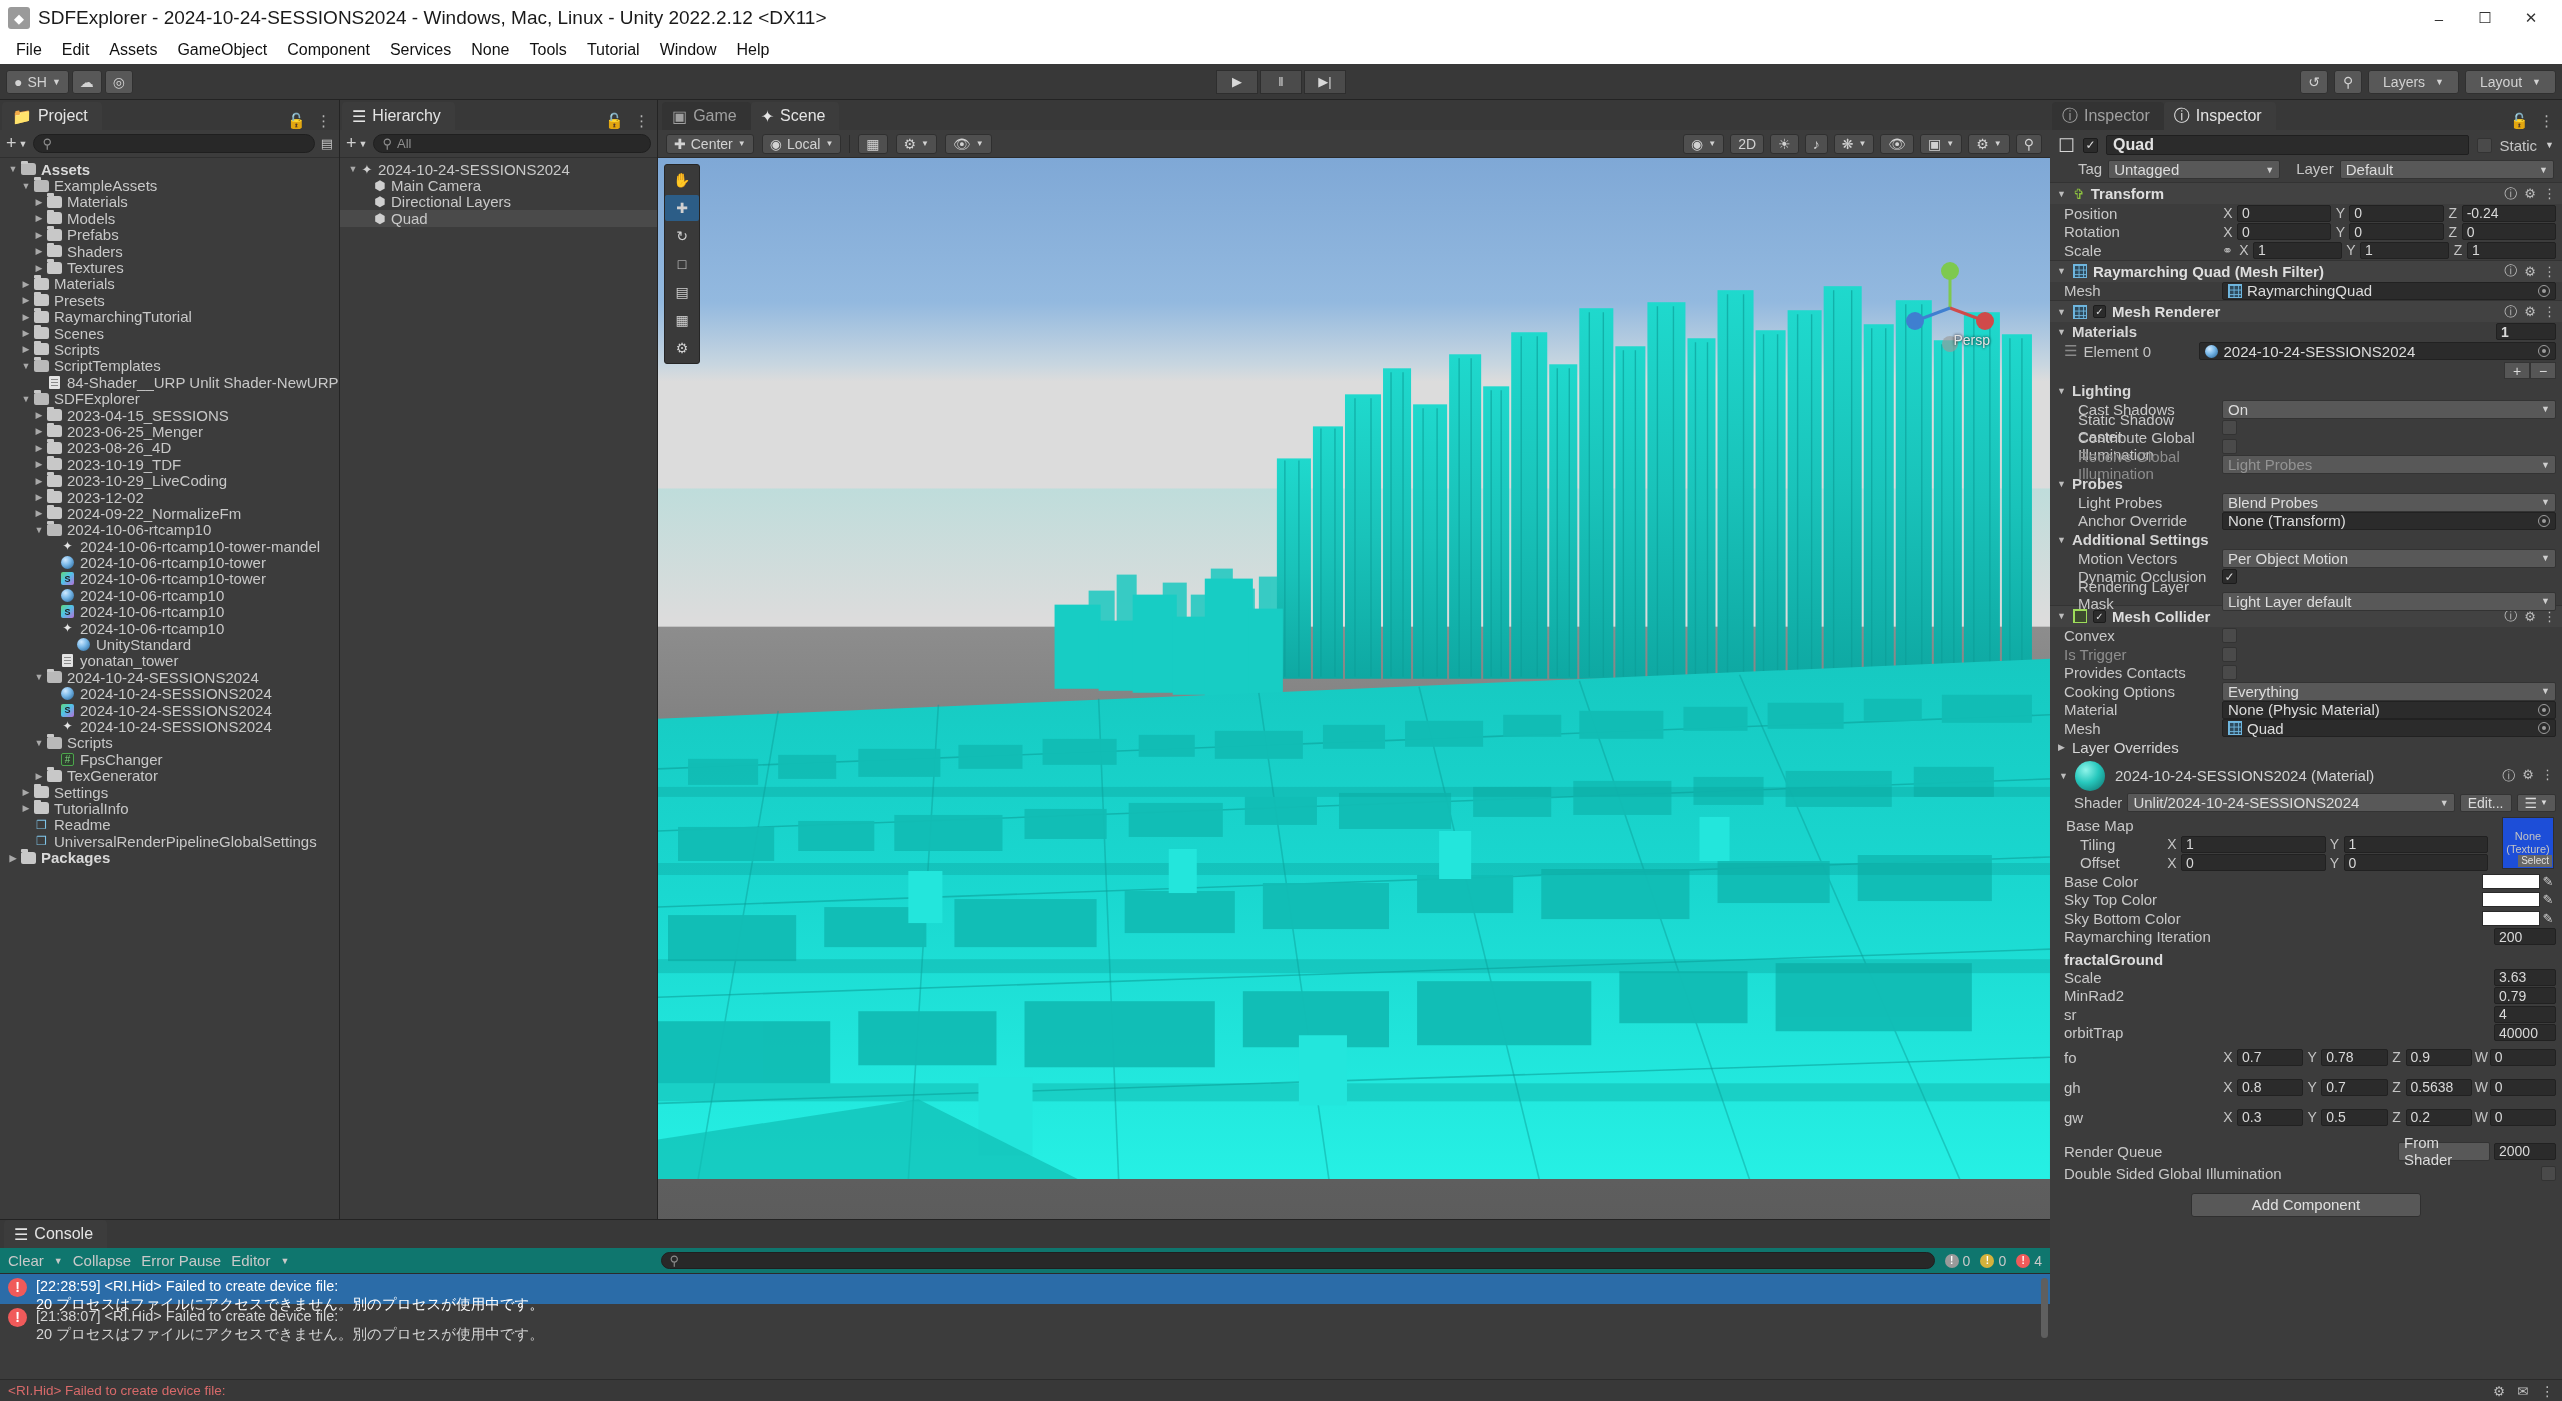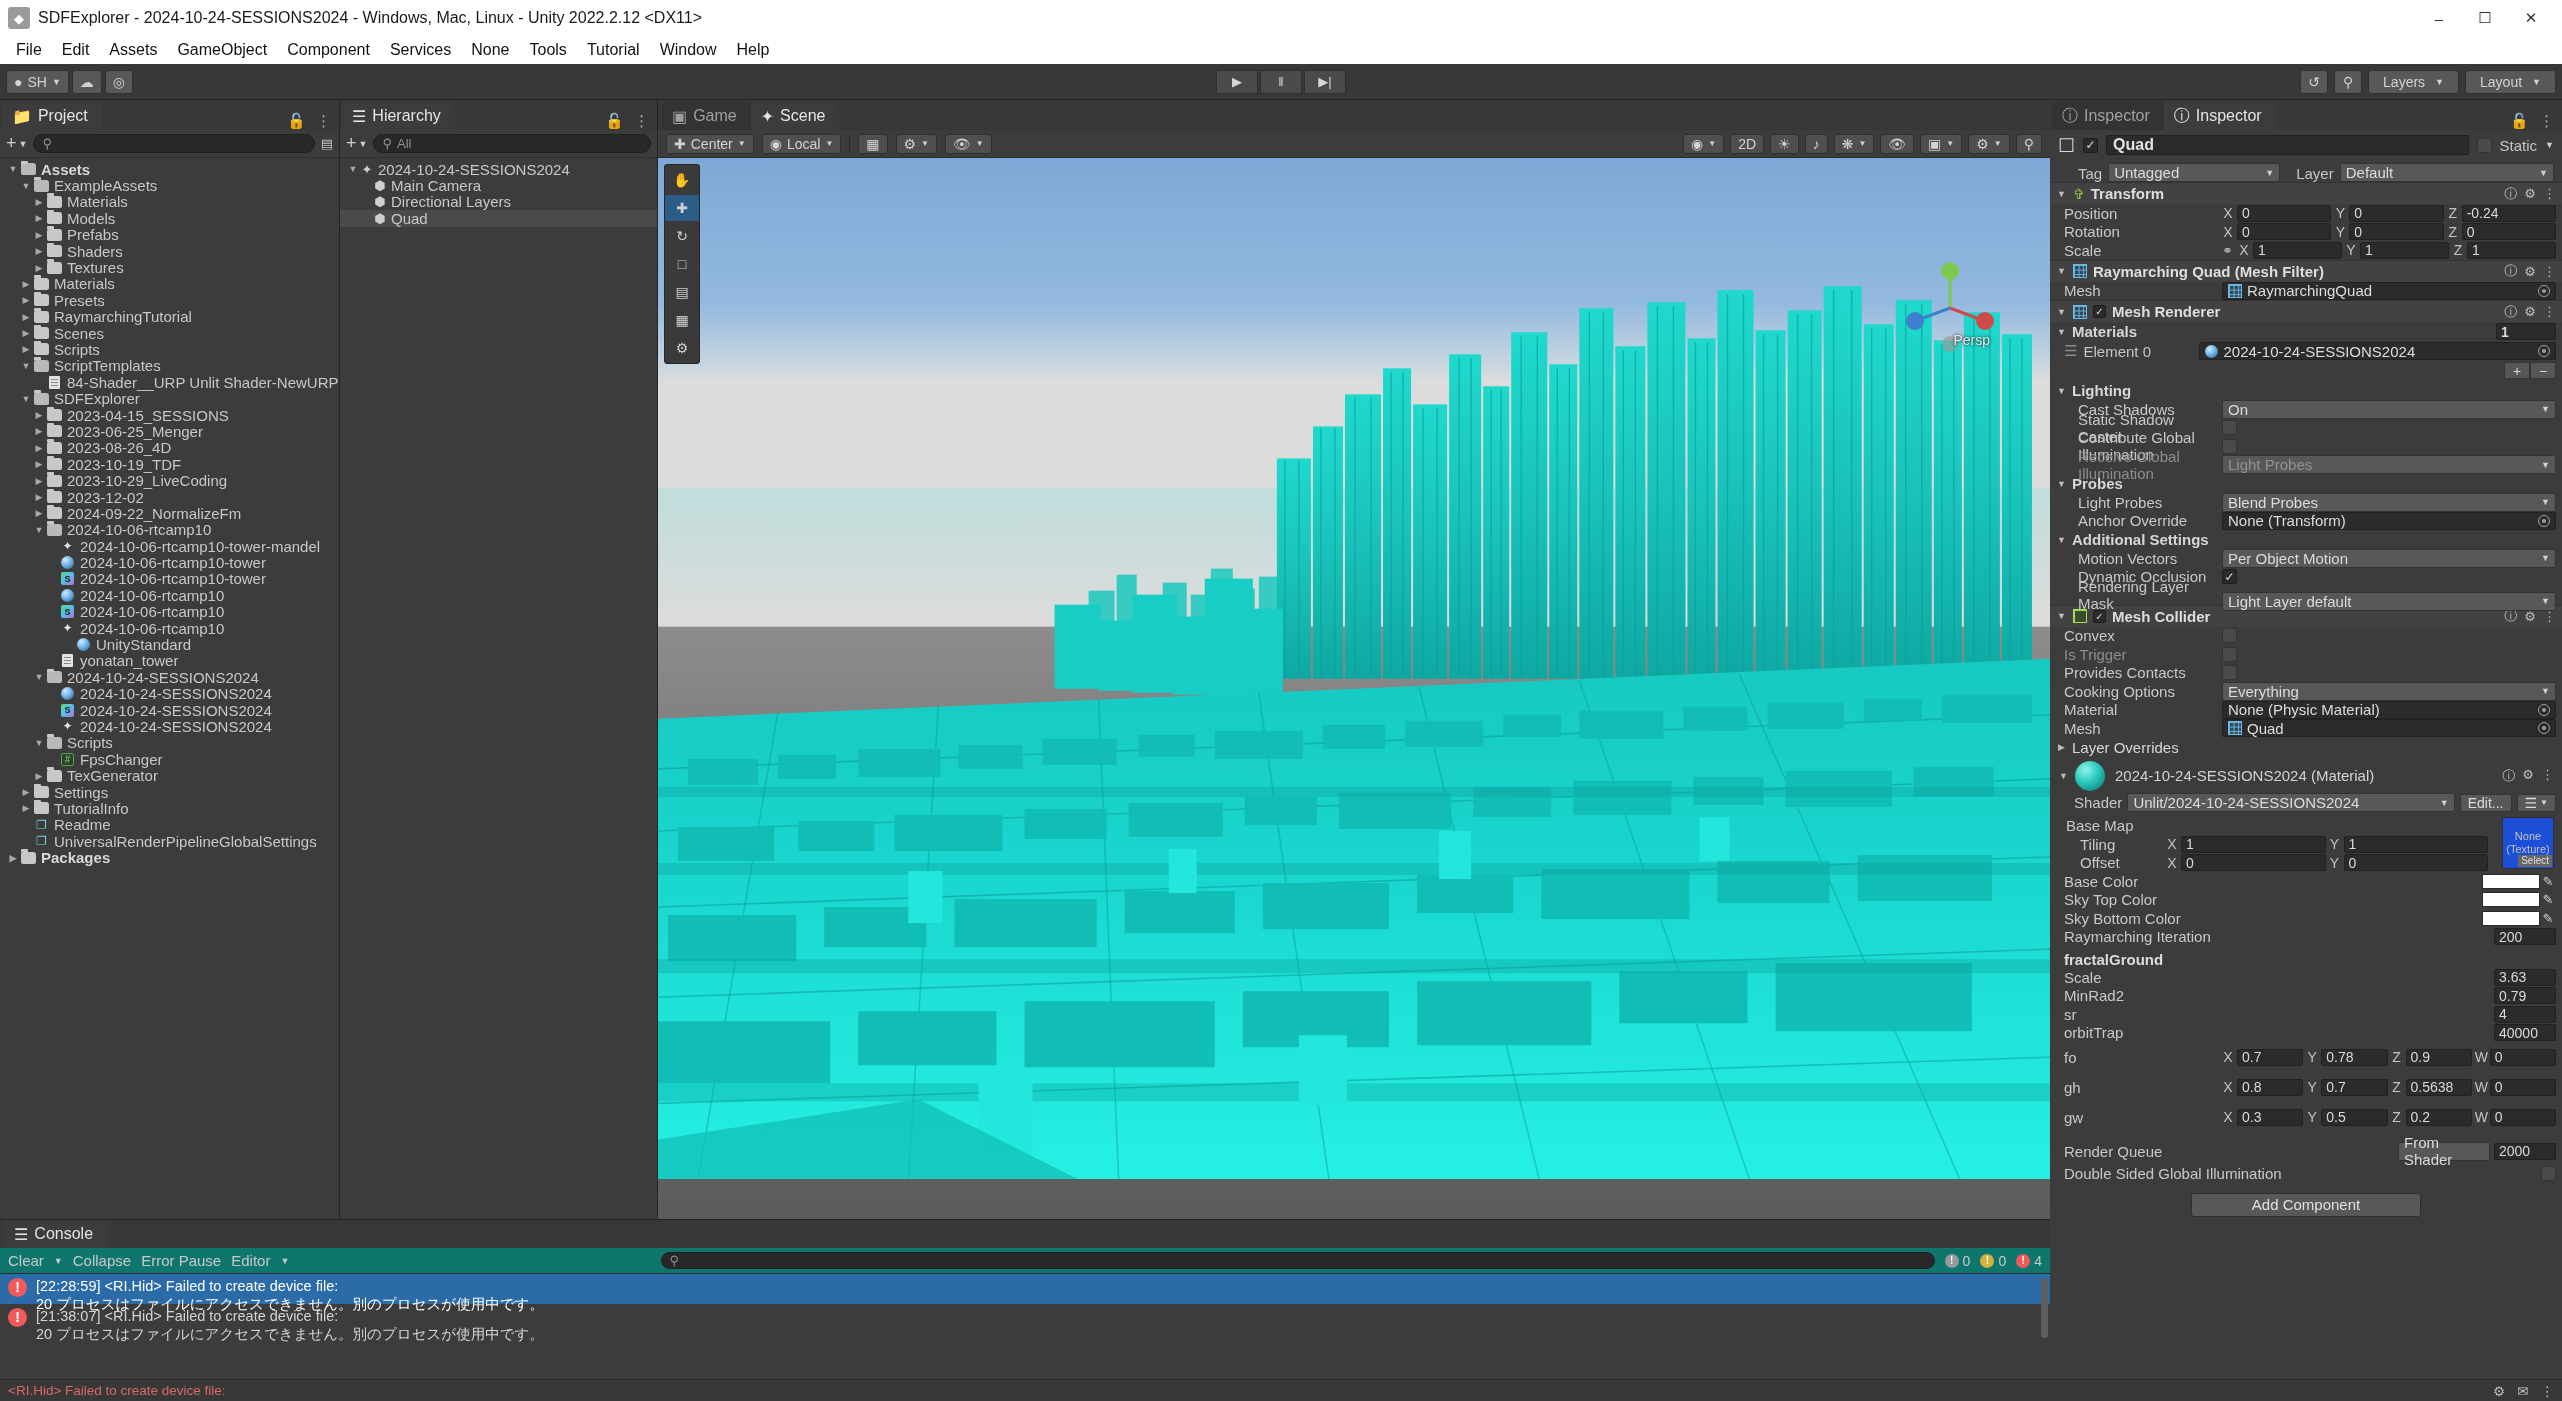--- a/index.html
+++ b/index.html
@@ -9,21 +9,21 @@
     font-size: 17px;
     color: #c4c4c4;
     -webkit-font-smoothing: antialiased;
   }
   .app { width:2562px; height:1401px; display:flex; flex-direction:column; background:#383838; }
 
   
   .titlebar { height:36px; background:#ffffff; display:flex; align-items:center; padding:0 8px; color:#111; flex:none; }
   .titlebar .appicon { width:22px; height:22px; border-radius:3px; background:#9a9a9a; margin-right:8px;
      display:flex; align-items:center; justify-content:center; color:#fff; font-size:13px; }
-  .titlebar .ttl { font-size:16px; color:#1a1a1a; white-space:nowrap; }
+  .titlebar .ttl { font-size:19px; color:#1a1a1a; white-space:nowrap; }
   .titlebar .winbtns { margin-left:auto; display:flex; }
   .titlebar .winbtns div { width:46px; height:36px; display:flex; align-items:center; justify-content:center; font-size:15px; color:#333; }
 
   
   .menubar { height:28px; background:#ffffff; display:flex; align-items:center; padding:0 6px; color:#111; flex:none; font-size:16px; }
   .menubar span { padding:0 10px; line-height:28px; cursor:default; }
 
   
   .toolbar { height:36px; background:#383838; border-bottom:1px solid #232323; display:flex; align-items:center; padding:0 6px; flex:none; position:relative; }
   .tb-grp { display:flex; align-items:center; gap:3px; }
@@ -92,21 +92,21 @@
 
   
   .inspector { width:512px; background:#3c3c3c; display:flex; flex-direction:column; min-height:0; }
   .insp-body { flex:1; overflow:hidden; background:#3c3c3c; }
   .hdrrow { height:30px; display:flex; align-items:center; gap:8px; padding:0 8px; background:#3c3c3c; }
   .namefield { flex:1; height:20px; background:#2b2b2b; border:1px solid #1f1f1f; border-radius:2px; padding:0 6px; display:flex; align-items:center;
      font-size:16px; font-weight:bold; color:#e2e2e2; }
   .cbx { width:15px; height:15px; background:#2b2b2b; border:1px solid #1c1c1c; border-radius:2px; display:flex; align-items:center; justify-content:center; font-size:12px; color:#dcdcdc; flex:none; }
   .cbx.empty { background:#4a4a4a; border-color:#333; }
   .staticlbl { font-size:15px; color:#c6c6c6; }
-  .tagrow { height:22px; display:flex; align-items:flex-end; gap:6px; padding:0 8px 0 28px; }
+  .tagrow { height:22px; display:flex; align-items:flex-start; gap:6px; padding:0 8px 0 28px; }
   .tagrow label { font-size:15px; color:#c6c6c6; }
   .dd { height:19px; background:#585858; border:1px solid #333; border-radius:2px; display:flex; align-items:center; padding:0 5px; font-size:15px; color:#dcdcdc; position:relative; }
   .dd .cv { margin-left:auto; font-size:9px; color:#cfcfcf; padding-left:6px; }
   .comp-hdr { height:22px; background:#424242; border-top:1px solid #333; display:flex; align-items:center; gap:6px; padding:0 6px; }
   .comp-hdr .nm { font-weight:bold; font-size:15px; color:#dedede; }
   .comp-hdr .rt { margin-left:auto; display:flex; gap:7px; align-items:center; color:#bcbcbc; font-size:13px; }
   .arrow { width:11px; text-align:center; font-size:9px; color:#bdbdbd; flex:none; }
   .prow { height:18.5px; display:flex; align-items:center; padding:0 6px 0 14px; font-size:15px; color:#c8c8c8; }
   .prow .lbl { width:158px; flex:none; }
   .prow .lbl.ind { padding-left:14px; }

